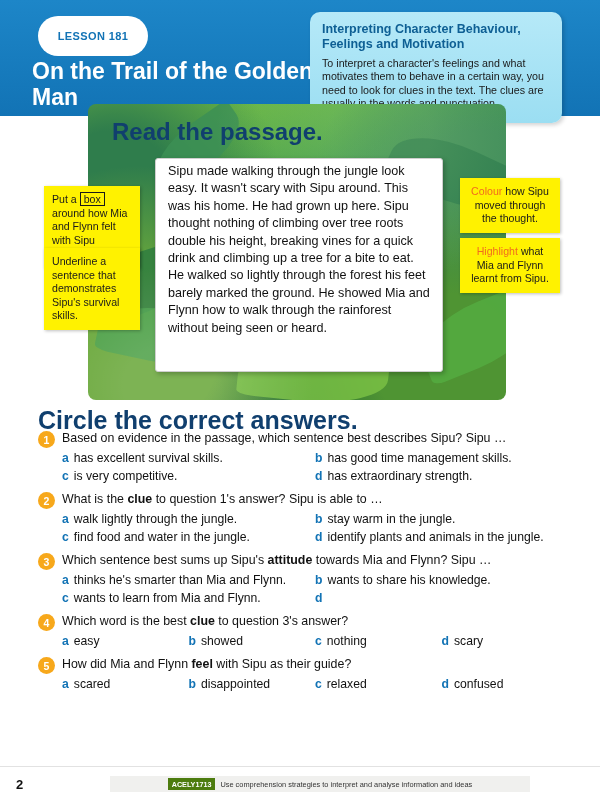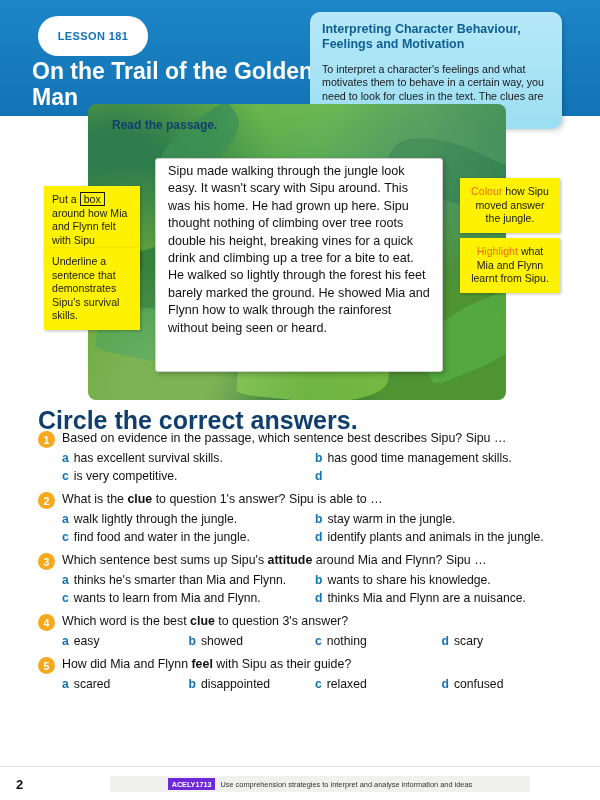--- a/index.html
+++ b/index.html
@@ -52,21 +52,21 @@
     background: linear-gradient(180deg, #b6e9f8 0%, #9bdef2 100%);
     border-radius: 10px;
     padding: 10px 12px 12px 12px;
     box-shadow: 2px 2px 4px rgba(0,0,0,0.18);
   }
   .teach-title {
     color: #0e5f94;
     font-size: 12.5px;
     font-weight: bold;
     line-height: 15px;
-    margin-bottom: 11px;
+    margin-bottom: 5px;
   }
   .teach-body {
     color: #1a1a1a;
     font-size: 10.7px;
     line-height: 13.4px;
   }
 
   
   .jungle {
     position: absolute; left: 88px; top: 104px;
@@ -88,21 +88,21 @@
       radial-gradient(ellipse at 70% 10%, rgba(180,230,140,0.18) 0 12%, rgba(0,0,0,0) 40%);
   }
   .leaf {
     position: absolute;
     border-radius: 60% 10% 60% 10%;
     opacity: 0.85;
   }
   .read-head {
     position: absolute; left: 112px; top: 118px;
     color: #103f6e;
-    font-size: 12px;
+    font-size: 24px;
     font-weight: bold;
     z-index: 5;
   }
   .passage {
     position: absolute; left: 155px; top: 158px;
     width: 288px; height: 214px;
     background: #ffffff;
     border: 1px solid #cfcfcf;
     border-radius: 3px;
     padding: 4px 12px;
@@ -198,21 +198,21 @@
     border-top: 1px solid #e2e2e2;
   }
   .footer-strip {
     position: absolute; left: 110px; bottom: 8px;
     width: 420px; height: 16px;
     background: #f0f0ee;
     display: flex; align-items: center; justify-content: center;
     gap: 5px;
   }
   .footer-code {
-    background: #6d28d9;
+    background: #4d7c0f;
     color: #ffffff;
     font-size: 7.2px;
     font-weight: bold;
     padding: 1.5px 4px;
   }
   .footer-text {
     color: #333333;
     font-size: 7.4px;
   }
   .page-num {
@@ -260,21 +260,21 @@
     <span>around how Mia and Flynn felt with Sipu around.</span>
   </div>
 
   <div class="note note-2">
     <span class="underlined">Underline</span>
     <span>a sentence that demonstrates Sipu's survival skills.</span>
   </div>
 
   <div class="note note-3">
     <span class="ornj">Colour</span>
-    <span>how Sipu moved answer the jungle.</span>
+    <span>how Sipu moved through the thought.</span>
   </div>
 
   <div class="note note-4">
     <span class="ornj">Highlight</span>
     <span>what Mia and Flynn learnt from Sipu.</span>
   </div>
 
   <div class="circle-head">Circle the correct answers.</div>
   <div class="qlist" id="qlist">
       <div class="qrow">
@@ -288,20 +288,21 @@
           <div class="opt">
             <span class="ltr">b</span>
             <span>has good time management skills.</span>
           </div>
           <div class="opt">
             <span class="ltr">c</span>
             <span>is very competitive.</span>
           </div>
           <div class="opt">
             <span class="ltr">d</span>
+            <span>has extraordinary strength.</span>
           </div>
         </div>
       </div>
       <div class="qrow">
         <div class="qnum">2</div>
         <div class="qtext"><span>What is the </span><b>clue</b><span> to question 1's answer? Sipu is able to …</span></div>
         <div class="opts cols2">
           <div class="opt">
             <span class="ltr">a</span>
             <span>walk lightly through the jungle.</span>
@@ -315,37 +316,36 @@
             <span>find food and water in the jungle.</span>
           </div>
           <div class="opt">
             <span class="ltr">d</span>
             <span>identify plants and animals in the jungle.</span>
           </div>
         </div>
       </div>
       <div class="qrow">
         <div class="qnum">3</div>
-        <div class="qtext"><span>Which sentence best sums up Sipu's </span><b>attitude</b><span> around Mia and Flynn? Sipu …</span></div>
+        <div class="qtext"><span>Which sentence best sums up Sipu's </span><b>attitude</b><span> towards Mia and Flynn? Sipu …</span></div>
         <div class="opts cols2">
           <div class="opt">
             <span class="ltr">a</span>
             <span>thinks he's smarter than Mia and Flynn.</span>
           </div>
           <div class="opt">
             <span class="ltr">b</span>
             <span>wants to share his knowledge.</span>
           </div>
           <div class="opt">
             <span class="ltr">c</span>
             <span>wants to learn from Mia and Flynn.</span>
           </div>
           <div class="opt">
             <span class="ltr">d</span>
-            <span>thinks Mia and Flynn are a nuisance.</span>
           </div>
         </div>
       </div>
       <div class="qrow">
         <div class="qnum">4</div>
         <div class="qtext"><span>Which word is the best </span><b>clue</b><span> to question 3's answer?</span></div>
         <div class="opts cols4">
           <div class="opt">
             <span class="ltr">a</span>
             <span>easy</span>

